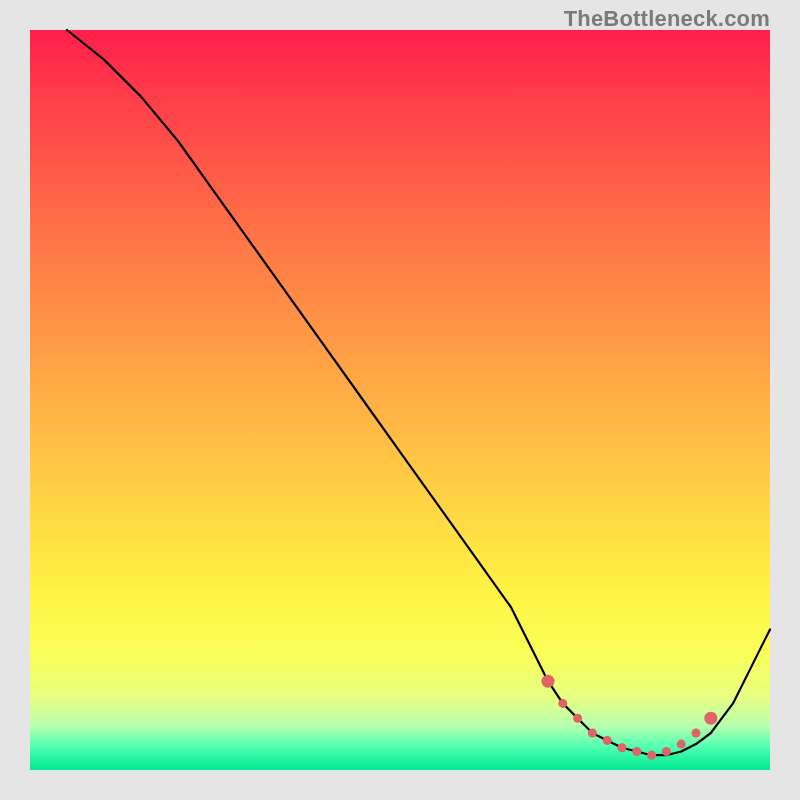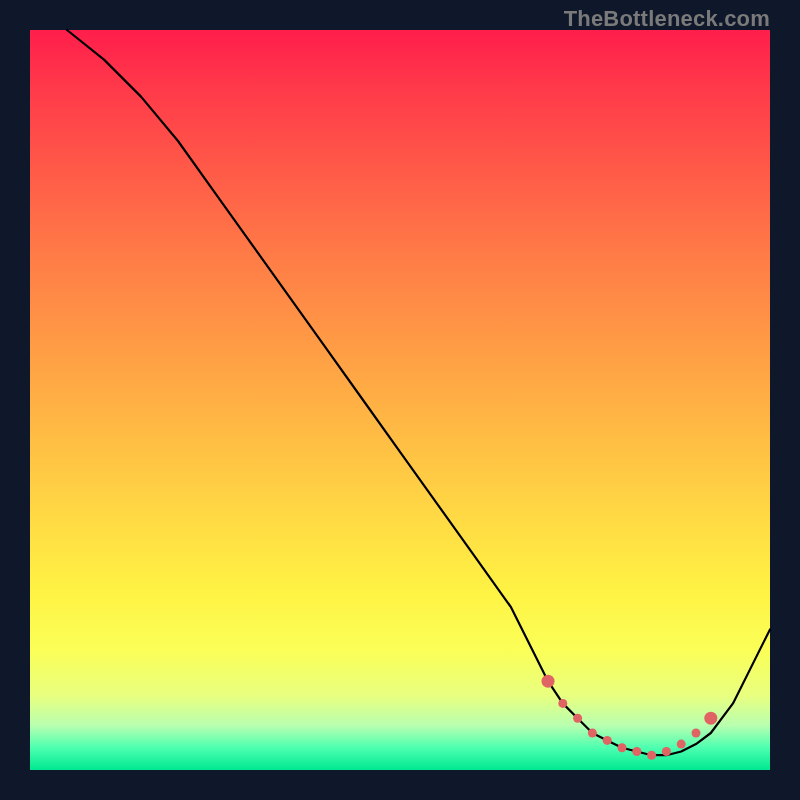--- a/index.html
+++ b/index.html
@@ -1,21 +1,21 @@
 <!DOCTYPE html>
 <html><head>
 <meta charset="utf-8">
 <style>
   * { margin: 0; padding: 0; box-sizing: border-box; }
   html, body { width: 800px; height: 800px; background: #000; overflow: hidden; }
   .frame {
     position: relative;
     width: 800px;
     height: 800px;
-    background: #0f172a;
+    background: #e5e5e5;
   }
   .plot-area {
     position: absolute;
     left: 30px;
     top: 30px;
     width: 740px;
     height: 740px;
     background: linear-gradient(to bottom,
       #ff1e4b 0%,
       #ff3a4a 8%,

